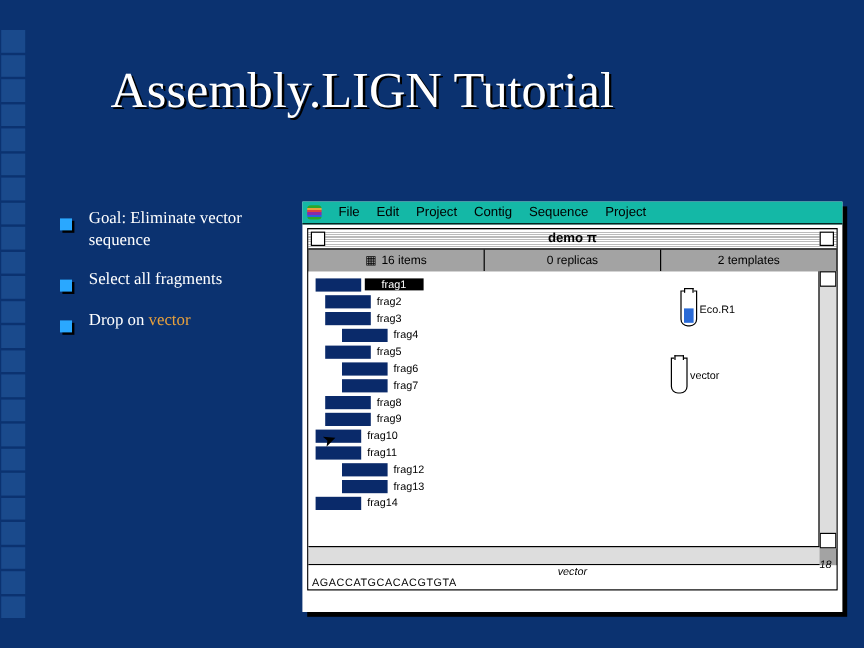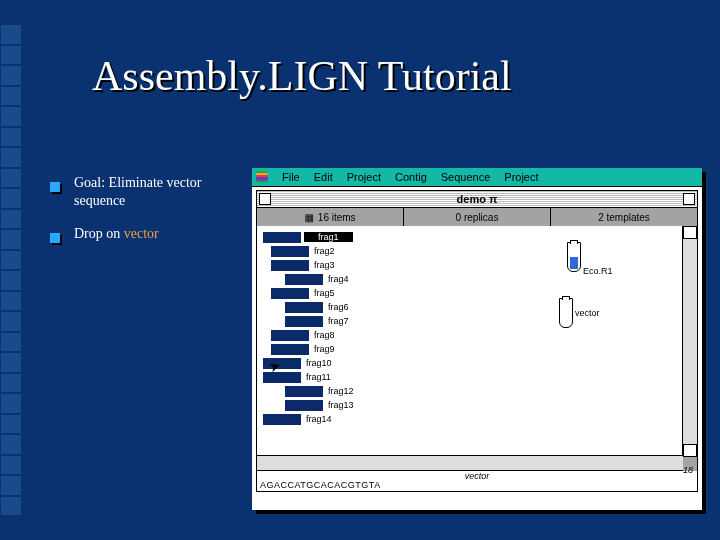--- a/index.html
+++ b/index.html
@@ -75,20 +75,21 @@
     <div></div>
     <div></div>
     <div></div>
 </div>
 
 <div class="title">Assembly.LIGN Tutorial</div>
 
 <div class="bullets">
 <ul>
   <li><span>Goal: Eliminate vector sequence</span></li>
+  <li><span>Select all fragments</span></li>
   <li><span>Drop on </span><span class="hl">vector</span></li>
 </ul>
 </div>
 
 <div class="screenshot">
   <div class="menubar">
     <span class="apple"></span>
     <span>File</span>
     <span>Edit</span>
     <span>Project</span>
@@ -166,21 +167,21 @@
             <span class="bar"></span>
             <span class="txt">frag13</span>
           </div>
         <div class="frag">
             <span class="bar"></span>
             <span class="txt">frag14</span>
           </div>
       </div>
 
       <div class="tube enz"></div>
-      <div class="tubelabel" style="left:326px;top:40px">Eco.R1</div>
+      <div class="tubelabel" style="left:326px;top:27px">Eco.R1</div>
 
       <div class="tube vec"></div>
       <div class="tubelabel" style="left:318px;top:82px">vector</div>
 
       <div class="cursor">➤</div>
     </div>
 
     <div class="scrollv"></div>
     <div class="scrollh"></div>
 

